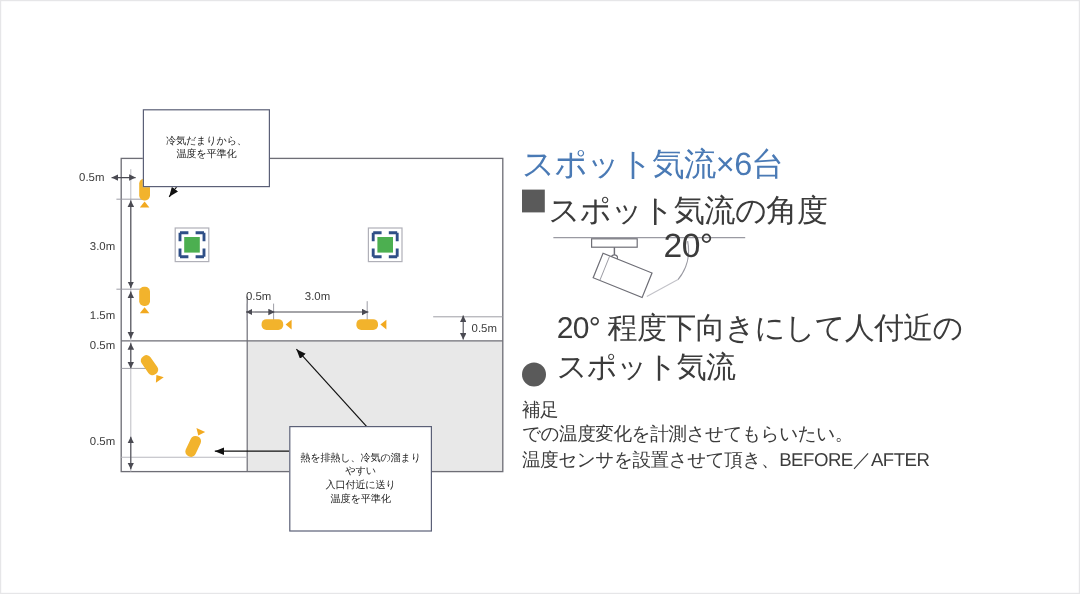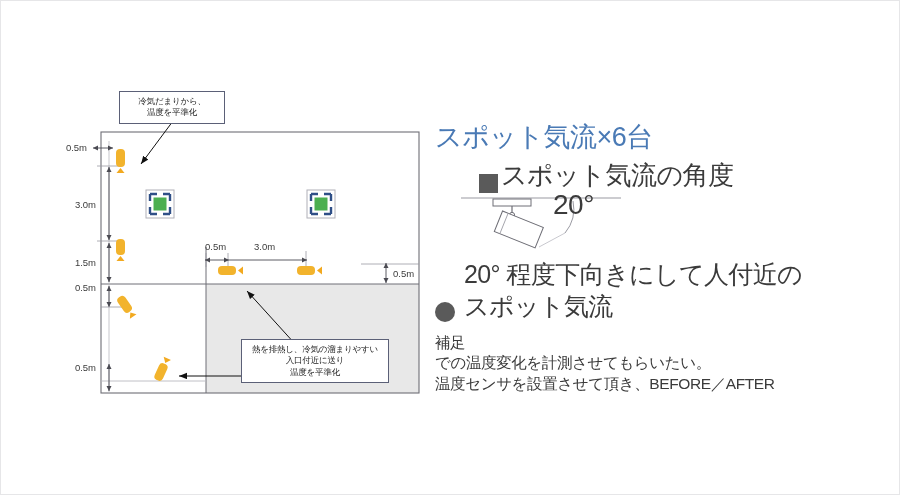--- a/index.html
+++ b/index.html
@@ -31,33 +31,33 @@
 
   
   .callout {
     position: absolute;
     background: #ffffff;
     border: 1px solid #5b6077;
     color: #1a1a1a;
     font-size: 8.5px;
     line-height: 1.35;
     text-align: center;
-    padding: 4px 6px;
+    padding: 20px 6px;
     box-sizing: border-box;
     letter-spacing: -0.2px;
   }
   #callout-top {
     left: 118px;
     top: 90px;
     width: 106px;
   }
   #callout-bottom {
     left: 240px;
-    top: 338px;
-    width: 148px;
+    top: 354px;
+    width: 119px;
   }
 
   
   #right-panel {
     position: absolute;
     left: 430px;
     top: 0;
     width: 470px;
     height: 439px;
   }
@@ -69,23 +69,22 @@
     font-size: 27px;
     font-weight: 500;
     letter-spacing: -0.5px;
     white-space: nowrap;
   }
   #subtitle-row {
     position: absolute;
     left: 4px;
     top: 157px;
     display: flex;
-    align-items: flex-end;
+    align-items: flex-start;
     white-space: nowrap;
-    margin-left: 44px;
   }
   #square-bullet {
     display: inline-block;
     width: 19px;
     height: 19px;
     background: #5a5a5a;
     margin-right: 3px;
   }
   #subtitle-text {
     color: #3b3b3b;

